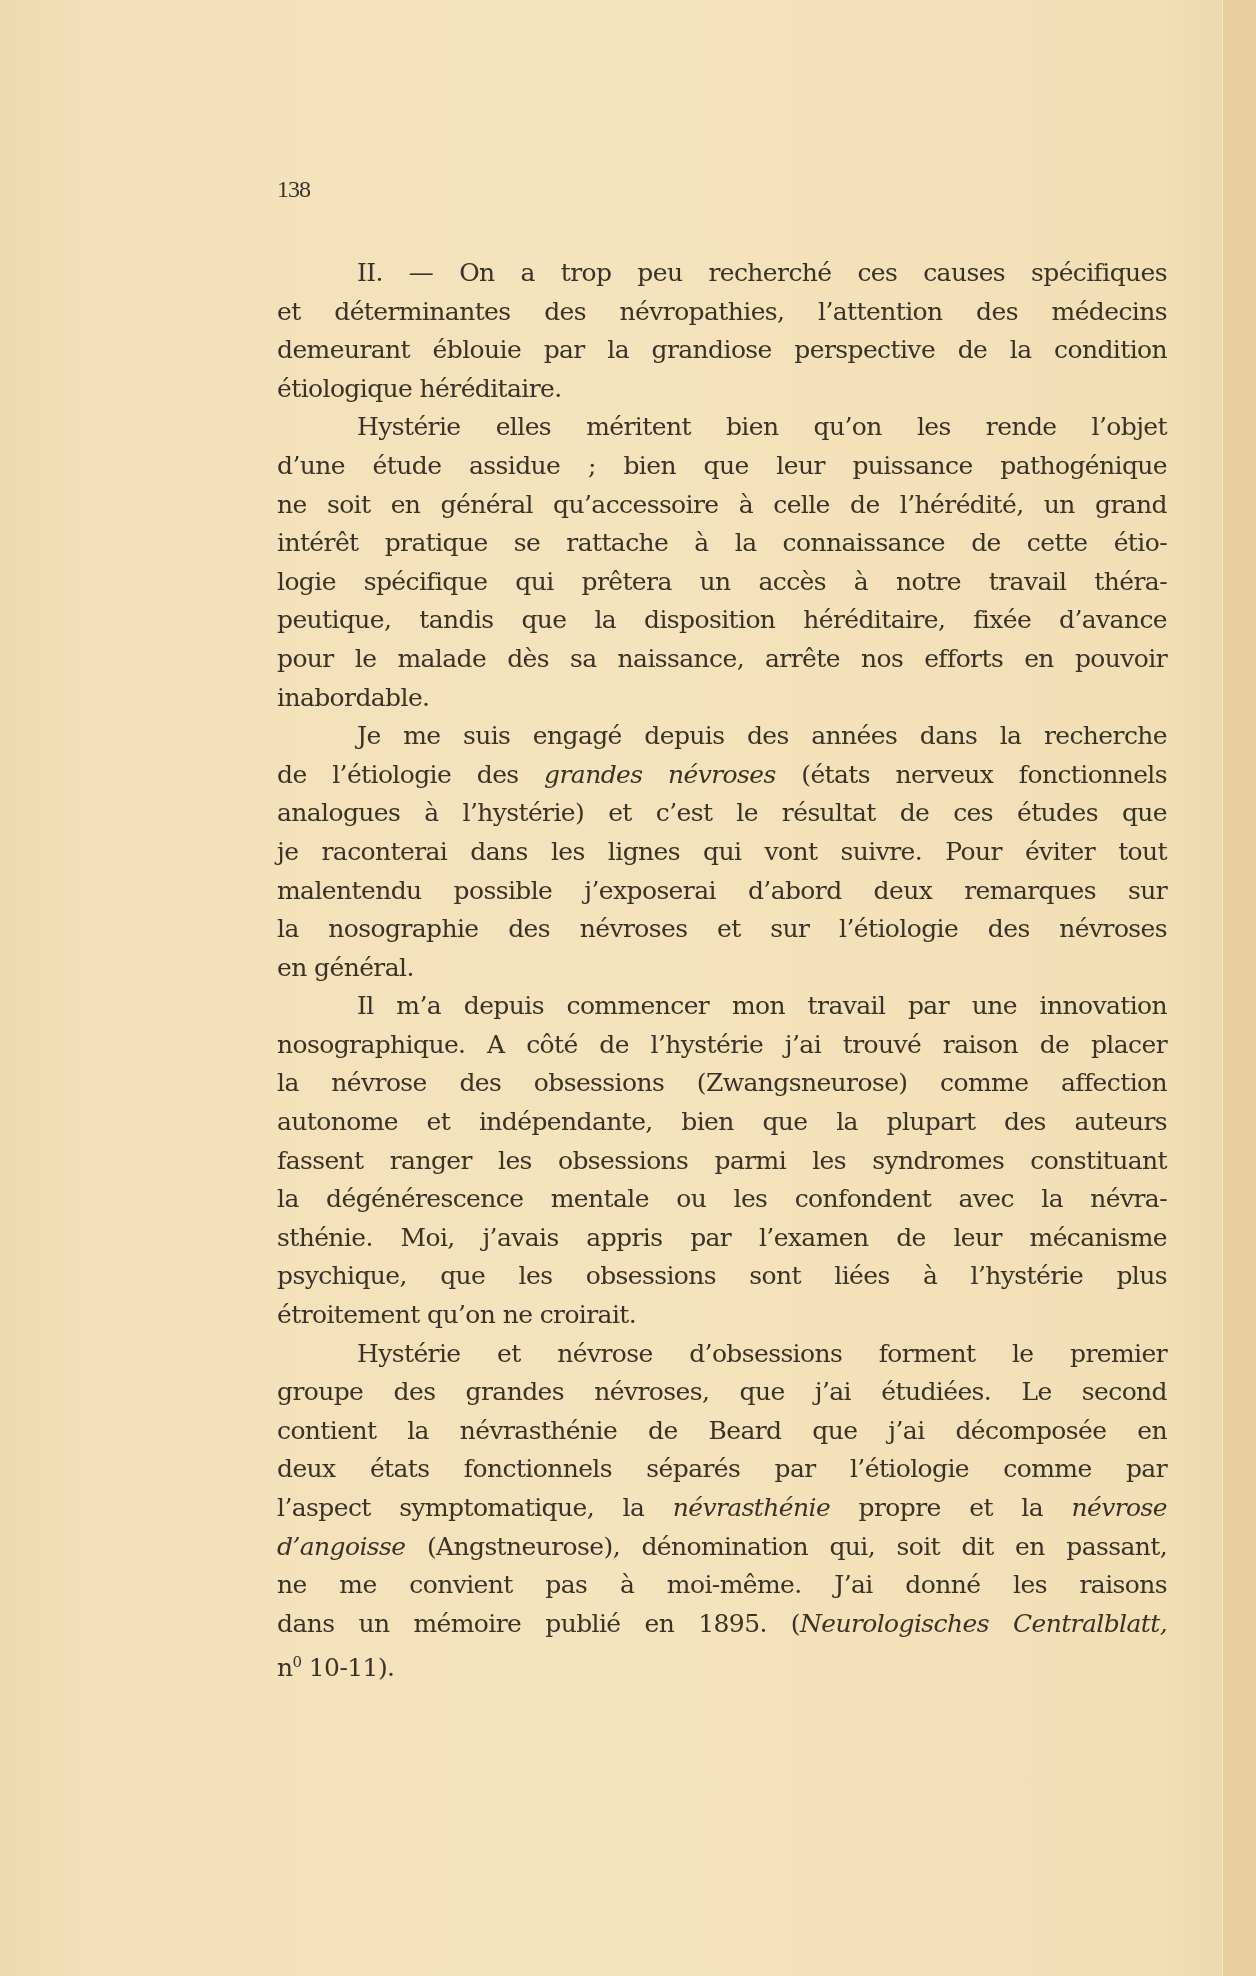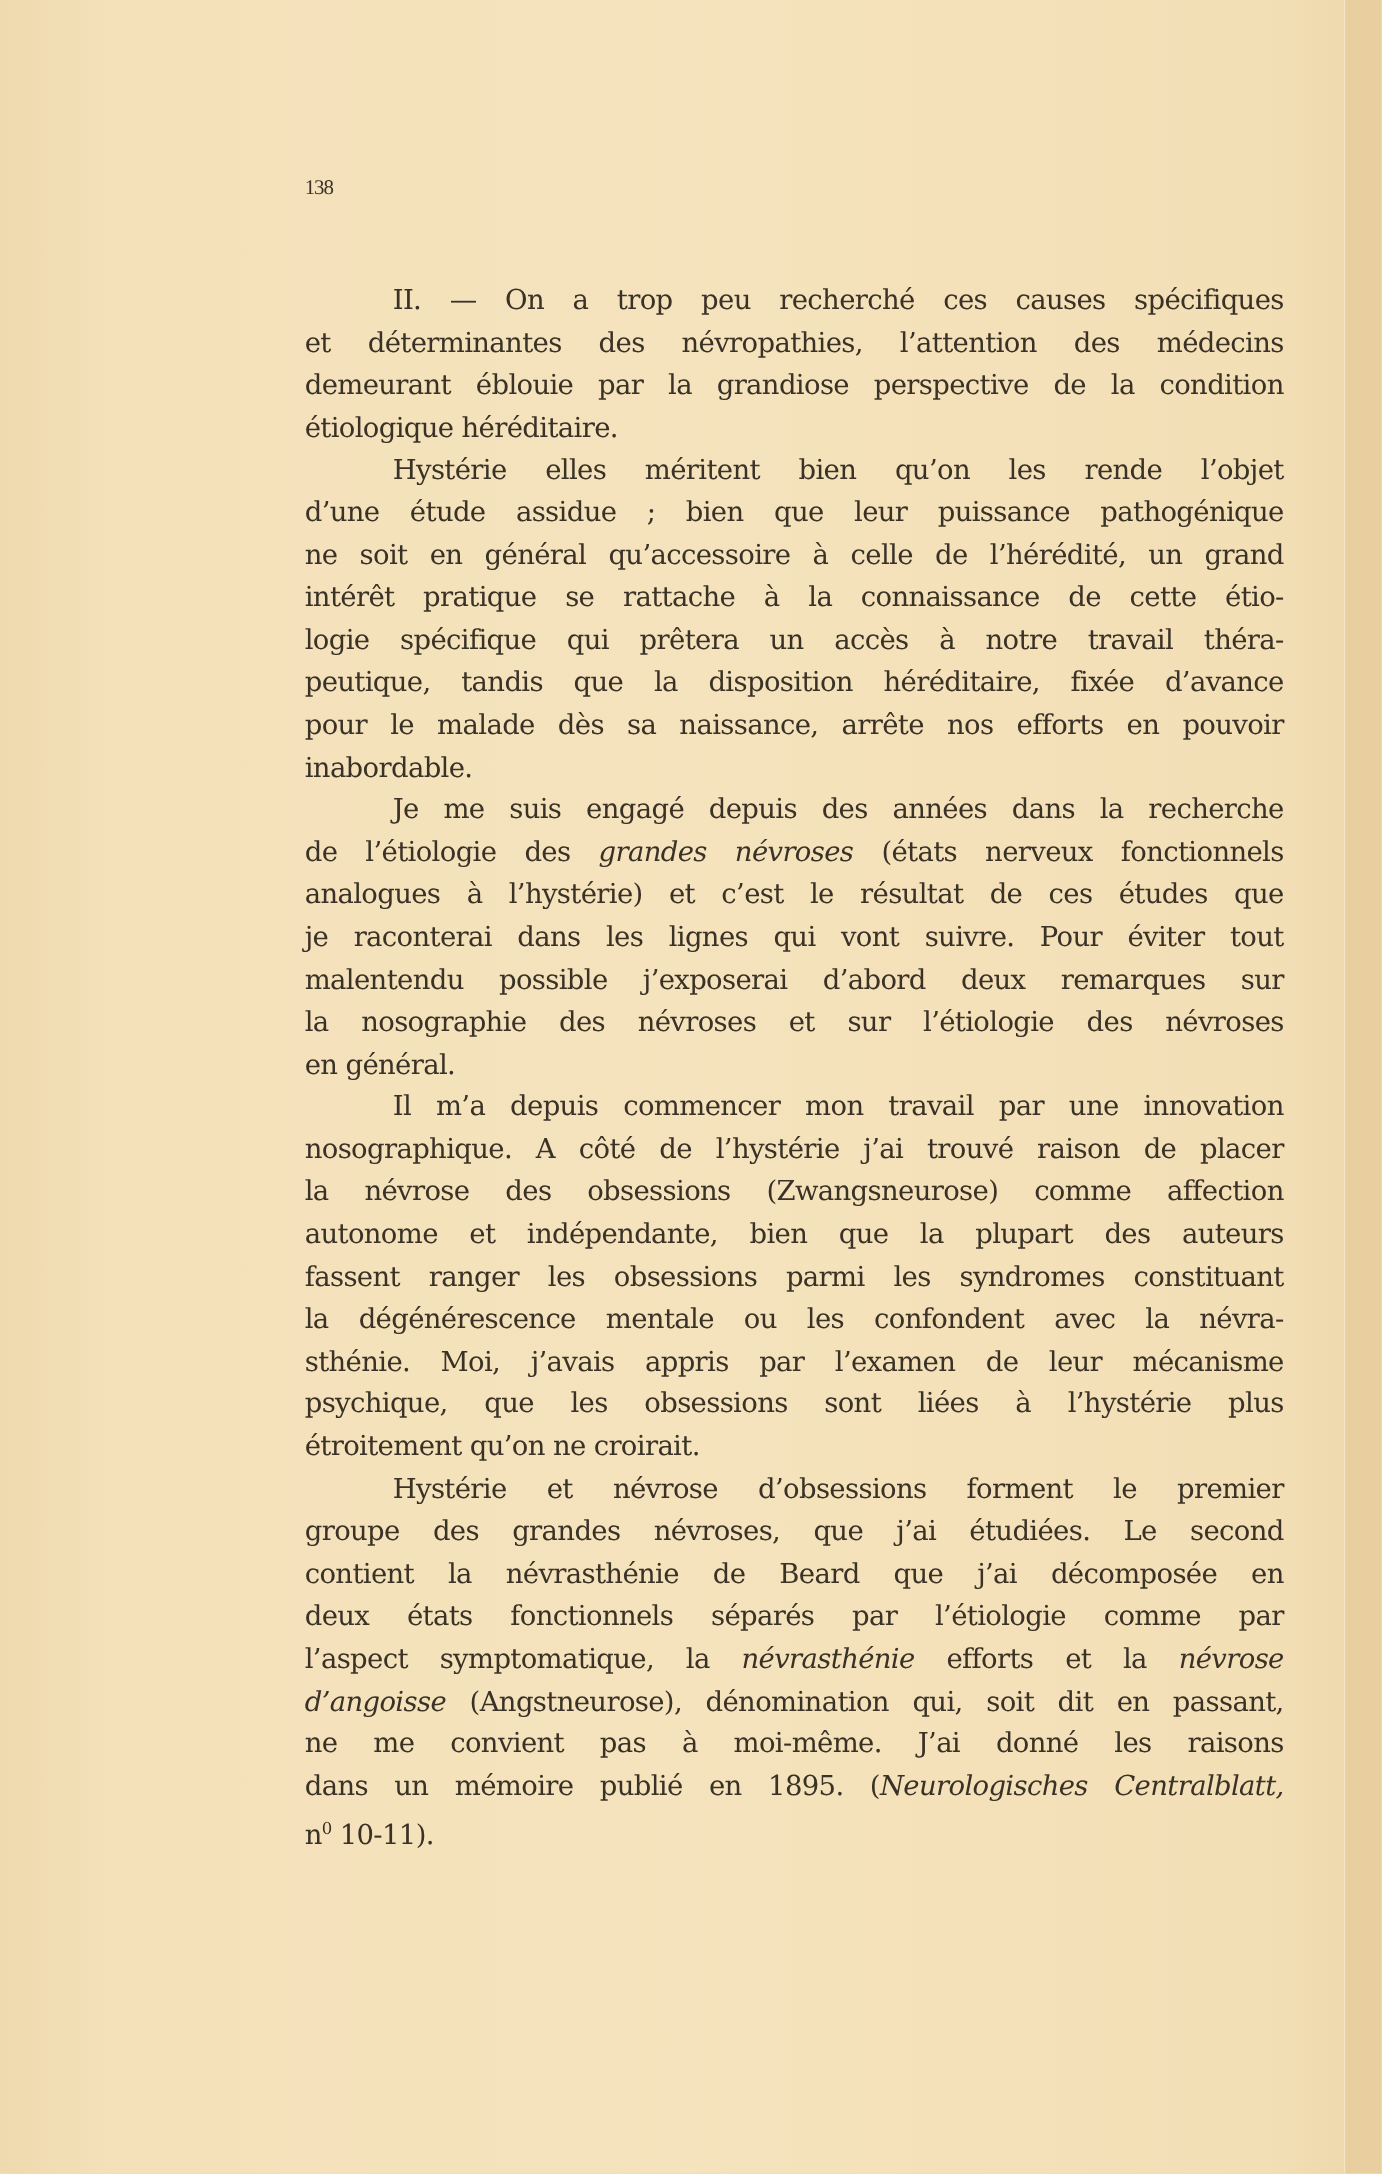--- a/index.html
+++ b/index.html
@@ -16,22 +16,22 @@
   }
   .edge-line {
     position: absolute; left: 1222px; top: 0; width: 1px; height: 1976px;
     background: #f8ecd2; opacity: 0.8;
   }
   .edge-shade {
     position: absolute; left: 1223px; top: 0; width: 33px; height: 1976px;
     background: #e9cf9f;
   }
   .page-number {
-    position: absolute; left: 277px; top: 160px;
-    font-size: 19px; letter-spacing: -1px;
+    position: absolute; left: 277px; top: 176px;
+    font-size: 24px; letter-spacing: -1px;
     font-family: "Liberation Serif", serif;
   }
   .text-block {
     position: absolute; left: 277px; top: 254px; width: 890px;
     font-family: "DejaVu Serif", serif;
     font-size: 26px;
     line-height: 38.6px;
   }
   .line {
     display: block; height: 38.6px; white-space: nowrap;
@@ -77,19 +77,19 @@
       <span class="line"><span>autonome et indépendante, bien que la plupart des auteurs</span></span>
       <span class="line"><span>fassent ranger les obsessions parmi les syndromes constituant</span></span>
       <span class="line"><span>la dégénérescence mentale ou les confondent avec la névra-</span></span>
       <span class="line"><span>sthénie. Moi, j’avais appris par l’examen de leur mécanisme</span></span>
       <span class="line"><span>psychique, que les obsessions sont liées à l’hystérie plus</span></span>
       <span class="line last"><span>étroitement qu’on ne croirait.</span></span>
       <span class="line indent"><span>Hystérie et névrose d’obsessions forment le premier</span></span>
       <span class="line"><span>groupe des grandes névroses, que j’ai étudiées. Le second</span></span>
       <span class="line"><span>contient la névrasthénie de Beard que j’ai décomposée en</span></span>
       <span class="line"><span>deux états fonctionnels séparés par l’étiologie comme par</span></span>
-      <span class="line"><span>l’aspect symptomatique, la </span><span class="it">névrasthénie</span><span> efforts et la </span><span class="it">névrose</span></span>
+      <span class="line"><span>l’aspect symptomatique, la </span><span class="it">névrasthénie</span><span> propre et la </span><span class="it">névrose</span></span>
       <span class="line"><span class="it">d’angoisse</span><span> (Angstneurose), dénomination qui, soit dit en passant,</span></span>
       <span class="line"><span>ne me convient pas à moi-même. J’ai donné les raisons</span></span>
       <span class="line"><span>dans un mémoire publié en 1895. (</span><span class="it">Neurologisches Centralblatt,</span></span>
       <span class="line last"><span>n</span><sup class="deg">0</sup><span> 10-11).</span></span>
     </div>
 </div>
 
 </body></html>

